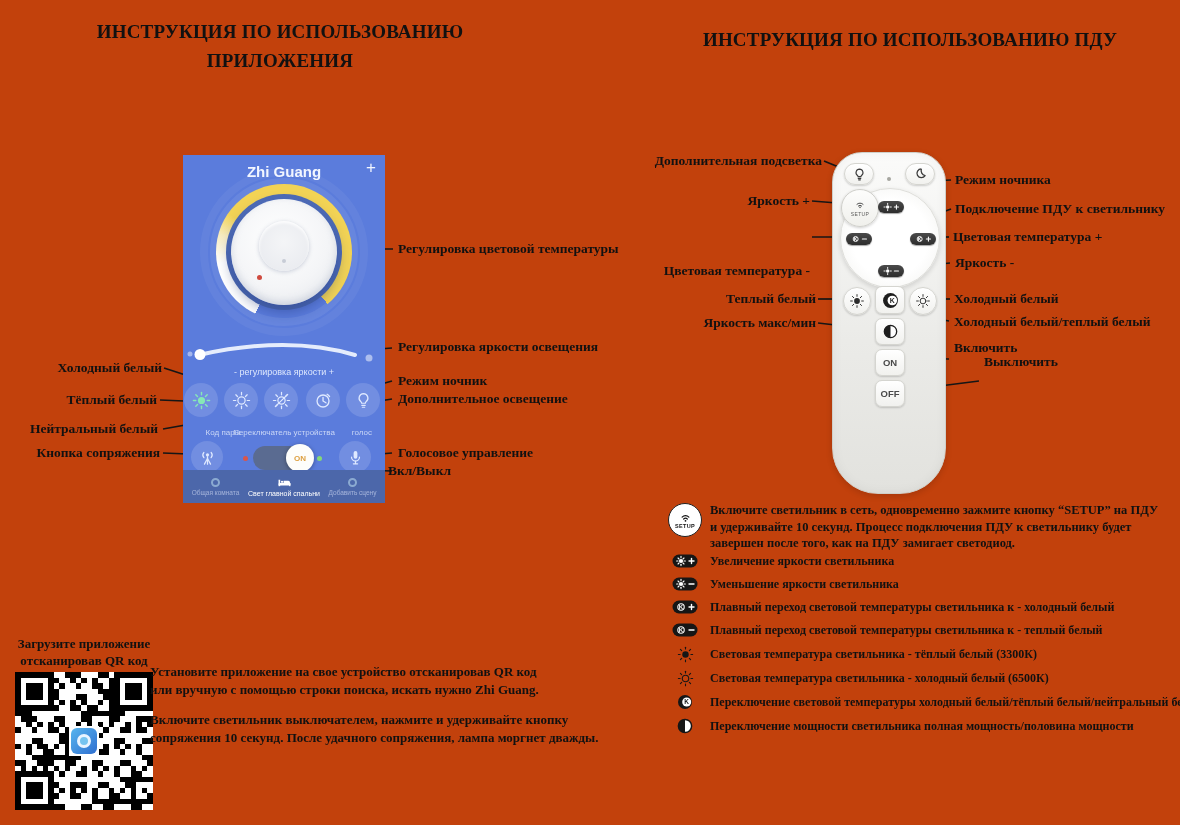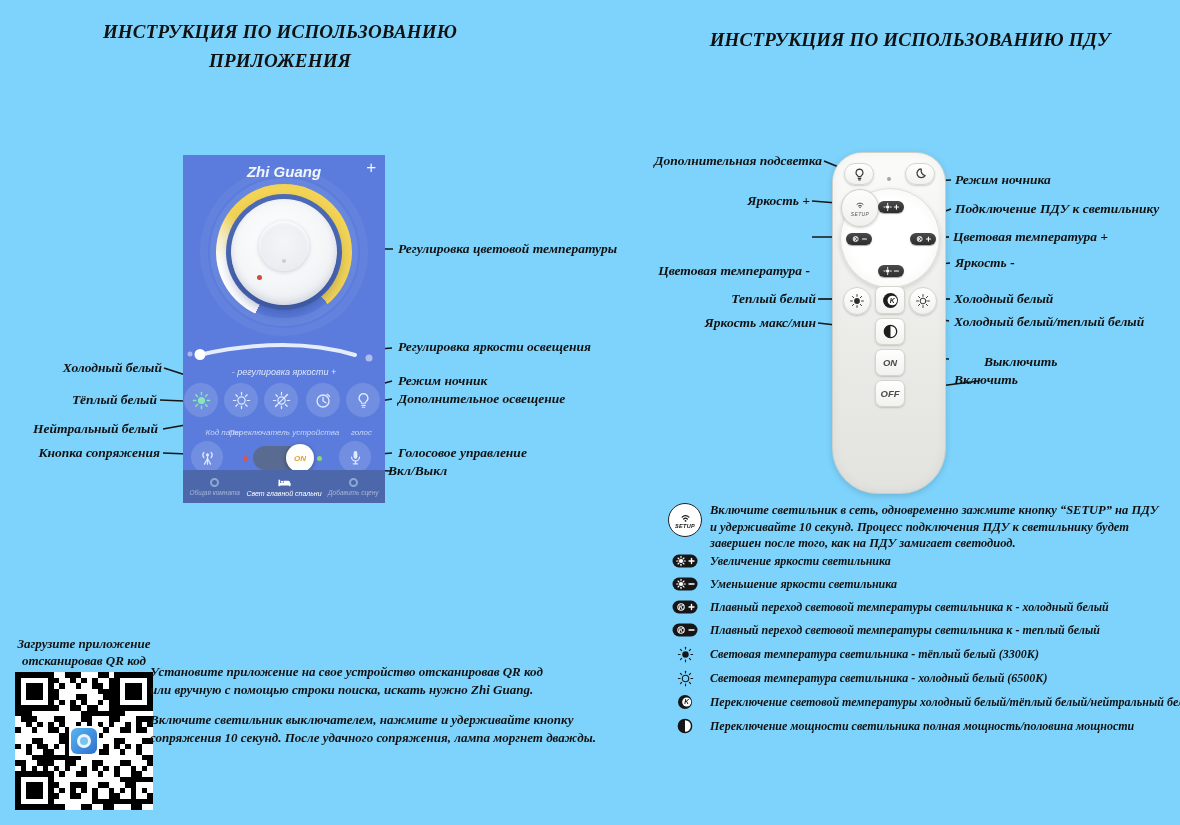--- a/index.html
+++ b/index.html
@@ -1,17 +1,17 @@
 <!DOCTYPE html>
 <html><head>
 <meta charset="utf-8">
 <style>
   html,body{margin:0;padding:0;background:#ffffff;}
-  #page{position:relative;width:1180px;height:825px;background:#7dd3fc;overflow:hidden;
-        font-family:"Liberation Serif",serif;color:#111;font-style:italic;}
+  #page{position:relative;width:1180px;height:825px;background:#c2410c;overflow:hidden;
+        font-family:"Liberation Serif",serif;color:#111;}
   .abs{position:absolute;}
   .doc-title{font-weight:bold;font-size:19px;text-align:center;line-height:1.5;white-space:pre-line;letter-spacing:.2px;}
   .callout{font-weight:bold;font-size:13.5px;line-height:1.1;white-space:nowrap;}
   .ra{text-align:right;}
   .para{font-weight:bold;font-size:13px;line-height:1.35;white-space:pre-line;}
   svg.lines{position:absolute;left:0;top:0;pointer-events:none;}
 
   
   #phone{left:183px;top:155px;width:202px;height:348px;background:#5b7cdc;
          font-family:"Liberation Sans",sans-serif;color:#fff;}
@@ -1056,21 +1056,21 @@
   <div class="abs callout" style="left:955px;top:173px;">Режим ночника</div>
   <div class="abs callout ra" style="left:660px;top:194px;width:150px;">Яркость +</div>
   <div class="abs callout" style="left:955px;top:202px;">Подключение ПДУ к светильнику</div>
   <div class="abs callout ra" style="left:630px;top:230px;width:180px;margin-top:34px;">Цветовая температура -</div>
   <div class="abs callout" style="left:953px;top:230px;">Цветовая температура +</div>
   <div class="abs callout" style="left:955px;top:256px;">Яркость -</div>
   <div class="abs callout ra" style="left:666px;top:292px;width:150px;">Теплый белый</div>
   <div class="abs callout" style="left:954px;top:292px;">Холодный белый</div>
   <div class="abs callout ra" style="left:666px;top:316px;width:150px;">Яркость макс/мин</div>
   <div class="abs callout" style="left:954px;top:315px;">Холодный белый/теплый белый</div>
-  <div class="abs callout" style="left:954px;top:373px;">Включить</div>
+  <div class="abs callout" style="left:954px;top:341px;">Включить</div>
   <div class="abs callout" style="left:984px;top:355px;">Выключить</div>
 
   <div id="setup-note-icon" class="abs">
     <svg width="15" height="11" viewBox="0 0 20 15">
         <g stroke="#111" stroke-width="1.6" stroke-linecap="round" fill="none">
           <path d="M5.4 7 a6.4 6.4 0 0 1 9.2 0"></path>
           <path d="M7.5 9.6 a3.6 3.6 0 0 1 5 0"></path>
         </g>
         <circle cx="10" cy="12" r="1.2" fill="#111"></circle>
       </svg>

